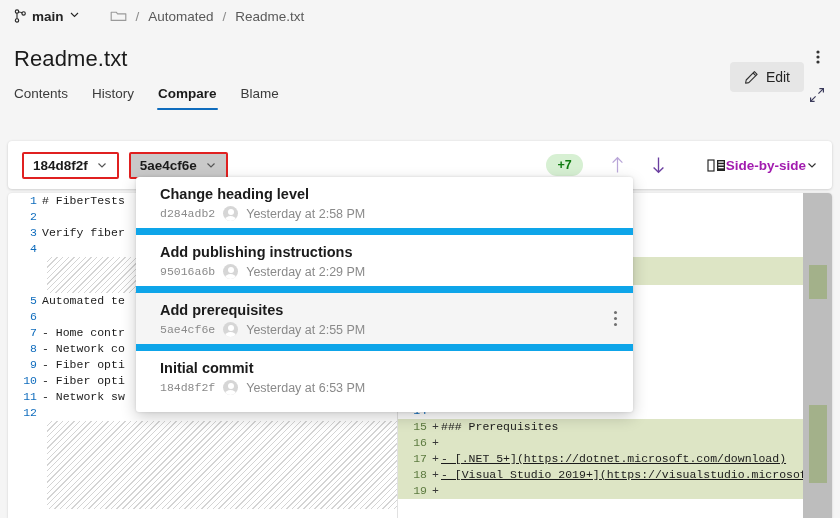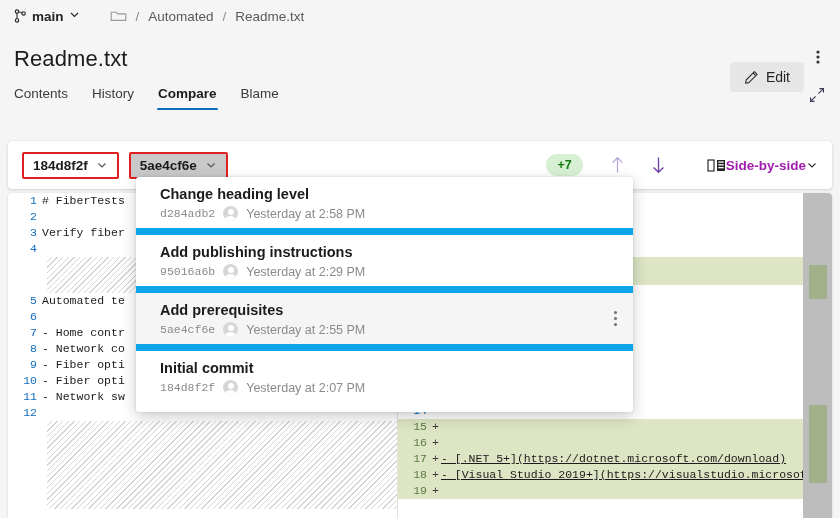--- a/index.html
+++ b/index.html
@@ -300,21 +300,21 @@
   </div>
 
   <div class="pane" id="pane-right">
     <div style="height:48px;"></div>
     <div class="code-row"><span class="ln"></span><span class="mk"></span><span class="txt">ss through automated tests</span></div>
     <div class="code-row added" style="height:28px;"><span class="ln"></span><span class="mk"></span><span class="txt"></span></div>
     <div class="code-row"><span class="ln"></span><span class="mk"></span><span class="txt">e units:</span></div>
     <div style="height:86px;"></div>
     <div class="code-row"><span class="ln">13</span><span class="mk"></span><span class="txt">Network switches</span></div>
     <div class="code-row"><span class="ln">14</span><span class="mk"></span><span class="txt"></span></div>
-    <div class="code-row added"><span class="ln">15</span><span class="mk">+</span></div>
+    <div class="code-row added"><span class="ln">15</span><span class="mk">+</span><span class="txt">### Prerequisites</span></div>
     <div class="code-row added"><span class="ln">16</span><span class="mk">+</span><span class="txt"></span></div>
     <div class="code-row added"><span class="ln">17</span><span class="mk">+</span><span class="txt url">- [.NET 5+](https://dotnet.microsoft.com/download)</span></div>
     <div class="code-row added"><span class="ln">18</span><span class="mk">+</span><span class="txt url">- [Visual Studio 2019+](https://visualstudio.microsoft</span></div>
     <div class="code-row added"><span class="ln">19</span><span class="mk">+</span><span class="txt"></span></div>
   </div>
 
   <div id="scrollbar">
     <div class="scroll-mark" style="top:72px;height:34px;"></div>
     <div class="scroll-mark" style="top:212px;height:78px;"></div>
   </div>
@@ -358,17 +358,17 @@
       <i></i>
     </div>
   </div>
 
   <div class="menu-item">
     <div class="mi-body">
       <div class="mi-title">Initial commit</div>
       <div class="mi-sub">
         <span class="mi-hash">184d8f2f</span>
         <span class="avatar"></span>
-        <span class="mi-date">Yesterday at 2:07 PM</span>
+        <span class="mi-date">Yesterday at 6:53 PM</span>
       </div>
     </div>
   </div>
 </div>
 
 </body></html>

